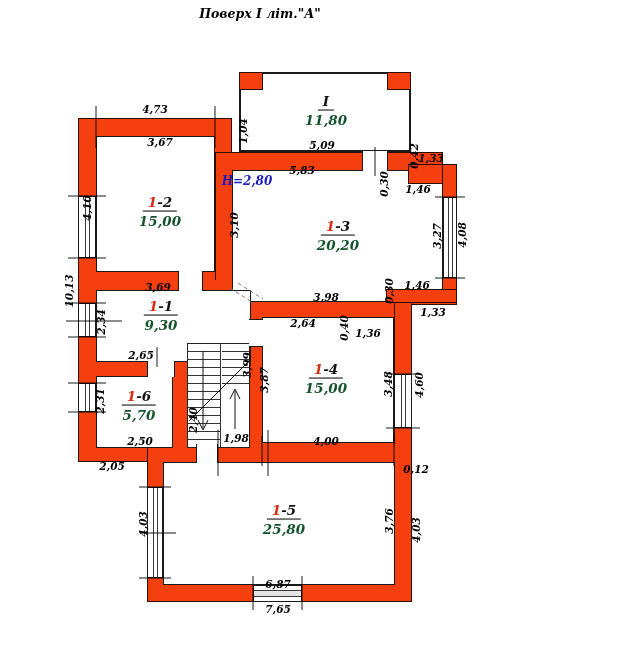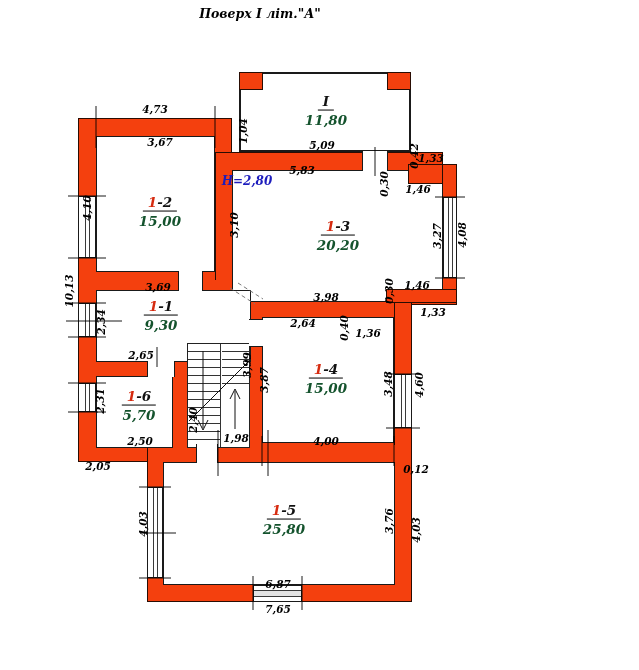--- a/index.html
+++ b/index.html
@@ -174,21 +174,21 @@
   <div class="dim" style="left:368px;top:333px;">1,36</div>
   <div class="dim v" style="left:247px;top:365px;">3,99</div>
   <div class="dim v" style="left:264px;top:380px;">3,87</div>
   <div class="dim" style="left:141px;top:355px;">2,65</div>
   <div class="dim v" style="left:100px;top:401px;">2,31</div>
   <div class="dim v" style="left:193px;top:420px;">2,40</div>
   <div class="dim" style="left:236px;top:438px;">1,98</div>
   <div class="dim v" style="left:388px;top:384px;">3,48</div>
   <div class="dim v" style="left:419px;top:385px;">4,60</div>
   <div class="dim" style="left:140px;top:441px;">2,50</div>
-  <div class="dim" style="left:98px;top:466px;">2,05</div>
+  <div class="dim" style="left:112px;top:466px;">2,05</div>
   <div class="dim" style="left:326px;top:441px;">4,00</div>
   <div class="dim" style="left:416px;top:469px;">0,12</div>
   <div class="dim v" style="left:143px;top:524px;">4,03</div>
   <div class="dim v" style="left:389px;top:521px;">3,76</div>
   <div class="dim v" style="left:416px;top:530px;">4,03</div>
   <div class="dim" style="left:278px;top:584px;">6,87</div>
   <div class="dim" style="left:278px;top:609px;">7,65</div>
 
 </div>
 

